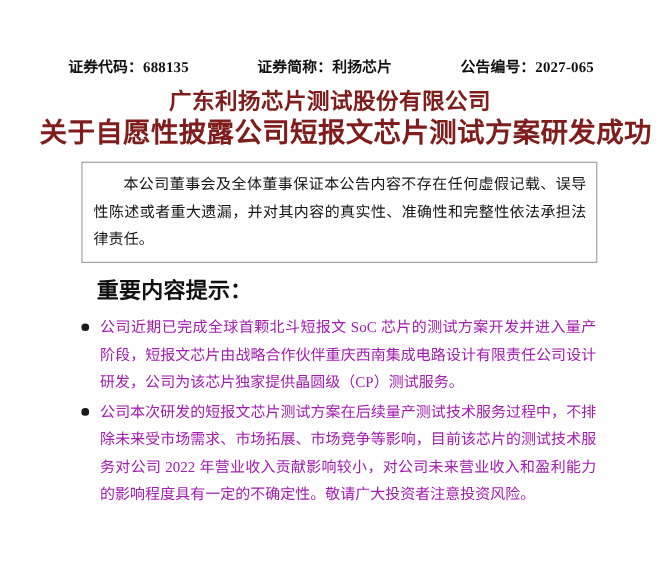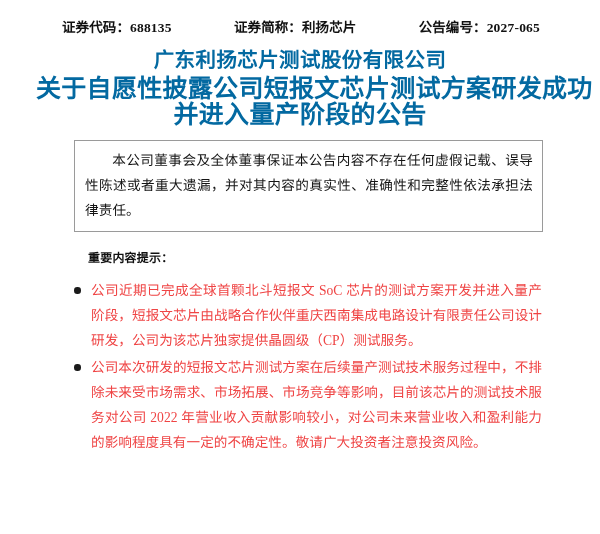--- a/index.html
+++ b/index.html
@@ -24,42 +24,42 @@
     padding: 0;
     background: #ffffff;
   }
 
   
   .code-row {
     display: flex;
     justify-content: space-between;
     align-items: center;
     margin: 0;
-    padding: 16px 60px 0 62px;
+    padding: 49px 60px 0 62px;
     font-size: 13.5px;
     font-weight: bold;
     letter-spacing: 0.1px;
     white-space: nowrap;
     color: #111111;
     gap: 16px;
   }
   .code-row .cell {
     font-weight: bold;
   }
   .code-row .cell .num {
     font-family: "Liberation Serif", "DejaVu Serif", serif;
     letter-spacing: 0.2px;
   }
 
   
   .title-block {
     margin: 0;
     padding: 11px 36px 0 36px;
     text-align: center;
-    color: #0369a1;
+    color: #7f1d1d;
   }
   .title-company {
     font-size: 20.5px;
     font-weight: bold;
     line-height: 27px;
     letter-spacing: 0.4px;
     white-space: nowrap;
   }
   .title-sub-line {
     font-size: 25px;
@@ -84,42 +84,42 @@
     text-justify: inter-ideograph;
     text-indent: 2em;
     letter-spacing: 0.1px;
     color: #141414;
     margin-left: 16px;
   }
 
   
   .notice-heading {
     padding: 15px 60px 0 88px;
-    font-size: 12px;
+    font-size: 20px;
     font-weight: bold;
     line-height: 22px;
     letter-spacing: 0.2px;
     color: #111111;
   }
 
   .bullet-list {
     list-style: none;
     margin: 0;
     padding: 9px 58px 0 74px;
   }
   .bullet-item {
     position: relative;
     padding-left: 17px;
     margin-bottom: 2px;
     font-size: 13.6px;
     line-height: 25px;
     text-align: justify;
     text-justify: inter-ideograph;
     letter-spacing: 0.05px;
-    color: #ef4444;
+    color: #a21caf;
   }
   .bullet-item .dot {
     position: absolute;
     left: 0;
     top: 9px;
     width: 6.5px;
     height: 6.5px;
     border-radius: 50%;
     background: #1a1a1a;
   }
@@ -134,21 +134,20 @@
 
   <div class="code-row">
     <div class="cell"><span>证券代码：</span><span class="num">688135</span></div>
     <div class="cell"><span>证券简称：</span><span>利扬芯片</span></div>
     <div class="cell"><span>公告编号：</span><span class="num">2027-065</span></div>
   </div>
 
   <div class="title-block">
     <div class="title-company">广东利扬芯片测试股份有限公司</div>
     <div class="title-sub-line first">关于自愿性披露公司短报文芯片测试方案研发成功</div>
-    <div class="title-sub-line">并进入量产阶段的公告</div>
   </div>
 
   <div class="disclaimer-wrap">
     <div class="disclaimer">本公司董事会及全体董事保证本公告内容不存在任何虚假记载、误导性陈述或者重大遗漏，并对其内容的真实性、准确性和完整性依法承担法律责任。</div>
   </div>
 
   <div class="notice-heading">重要内容提示：</div>
 
   <ul class="bullet-list">
     <li class="bullet-item">

